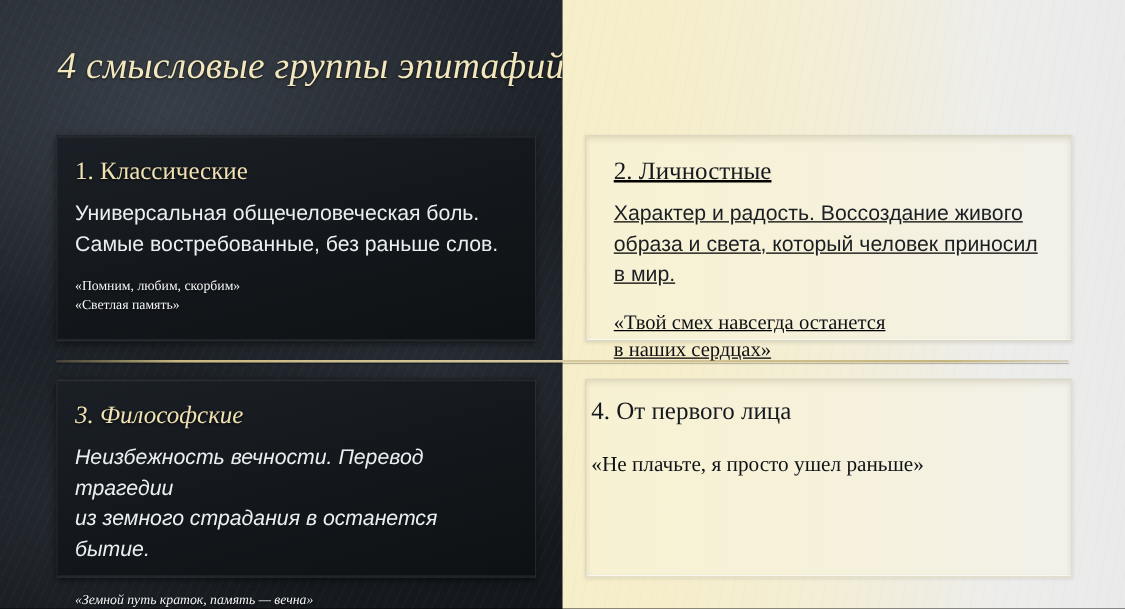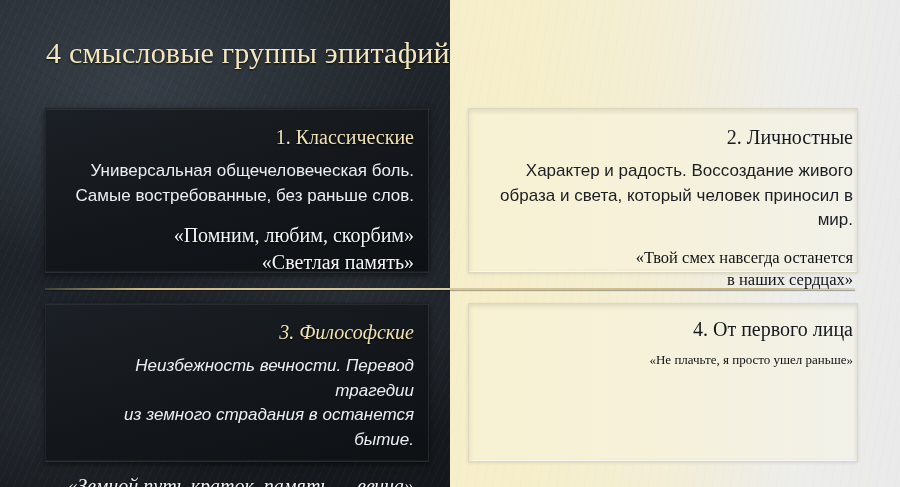--- a/index.html
+++ b/index.html
@@ -54,20 +54,21 @@
     position: absolute;
     left: 0; top: 30px;
     width: 900px; height: 46px;
     overflow: hidden;
     pointer-events: none;
   }
   .title-clip {
     position: absolute;
     top: 0; height: 46px;
     overflow: hidden;
+    font-style: italic;
   }
   .title-clip.left  { left: 0;     width: 450px; }
   .title-clip.right { left: 450px; width: 450px; }
   .title-text {
     position: absolute;
     top: 0;
     white-space: nowrap;
     font-family: "Liberation Serif", serif;
     font-size: 30px;
     line-height: 46px;
@@ -87,21 +88,21 @@
     width: 810px;
     height: 2px;
     background: linear-gradient(90deg, rgba(170,152,96,0.25) 0%, #c9b882 12%, #d8caa0 50%, #c6b57e 88%, rgba(170,152,96,0.3) 100%);
     box-shadow: 0 1px 1px rgba(0,0,0,0.35);
   }
 
   
   .card {
     position: absolute;
     box-sizing: border-box;
-    text-align: right;
+    text-align: left;
   }
   .card.dark {
     background: linear-gradient(165deg, #1b2026 0%, #13171b 55%, #0e1114 100%);
     border: 1px solid rgba(255,255,255,0.07);
     box-shadow:
       inset 0 1px 0 rgba(255,255,255,0.07),
       inset 0 -1px 0 rgba(255,255,255,0.05),
       0 2px 6px rgba(0,0,0,0.55);
   }
   .card.light {
@@ -131,38 +132,38 @@
     font-family: "Liberation Sans", sans-serif;
     font-size: 17px;
     line-height: 1.45;
     margin: 0;
   }
   .card.dark .card-desc { color: #eceff2; }
   .card.light .card-desc { color: #1b1e22; }
 
   .card-quote {
     font-family: "Liberation Serif", serif;
-    font-size: 20px;
+    font-size: 11px;
     line-height: 1.35;
     margin: 14px 0 0 0;
   }
   .card.dark .card-quote {
     color: #f4f5f6;
     text-shadow: 0 1px 2px rgba(0,0,0,0.7);
   }
   .card.light .card-quote { color: #0f1114; }
 
   
   #card-1 { left: 45px;  top: 108px; width: 384px; height: 165px; padding: 17px 14px 0; }
-  #card-2 { left: 468px; top: 108px; width: 390px; height: 165px; padding: 17px 4px 0; }
+  #card-2 { left: 468px; top: 108px; width: 390px; height: 165px; padding: 17px 22px 0; text-decoration: underline; }
   #card-3 { left: 45px;  top: 303px; width: 384px; height: 159px; padding: 17px 14px 0; font-style: italic; }
   #card-4 { left: 468px; top: 303px; width: 390px; height: 159px; padding: 14px 4px 0; }
 
   #card-3 .card-quote { margin-top: 20px; }
-  #card-4 .card-quote { margin-top: 10px; font-size: 13px; }
+  #card-4 .card-quote { margin-top: 20px; font-size: 17px; }
   #card-2 .card-quote { font-size: 16.5px; }
 </style>
 </head>
 <body>
 
 <div id="slide">
 
   <div class="bg-dark"></div>
   <div class="bg-light"></div>
 

